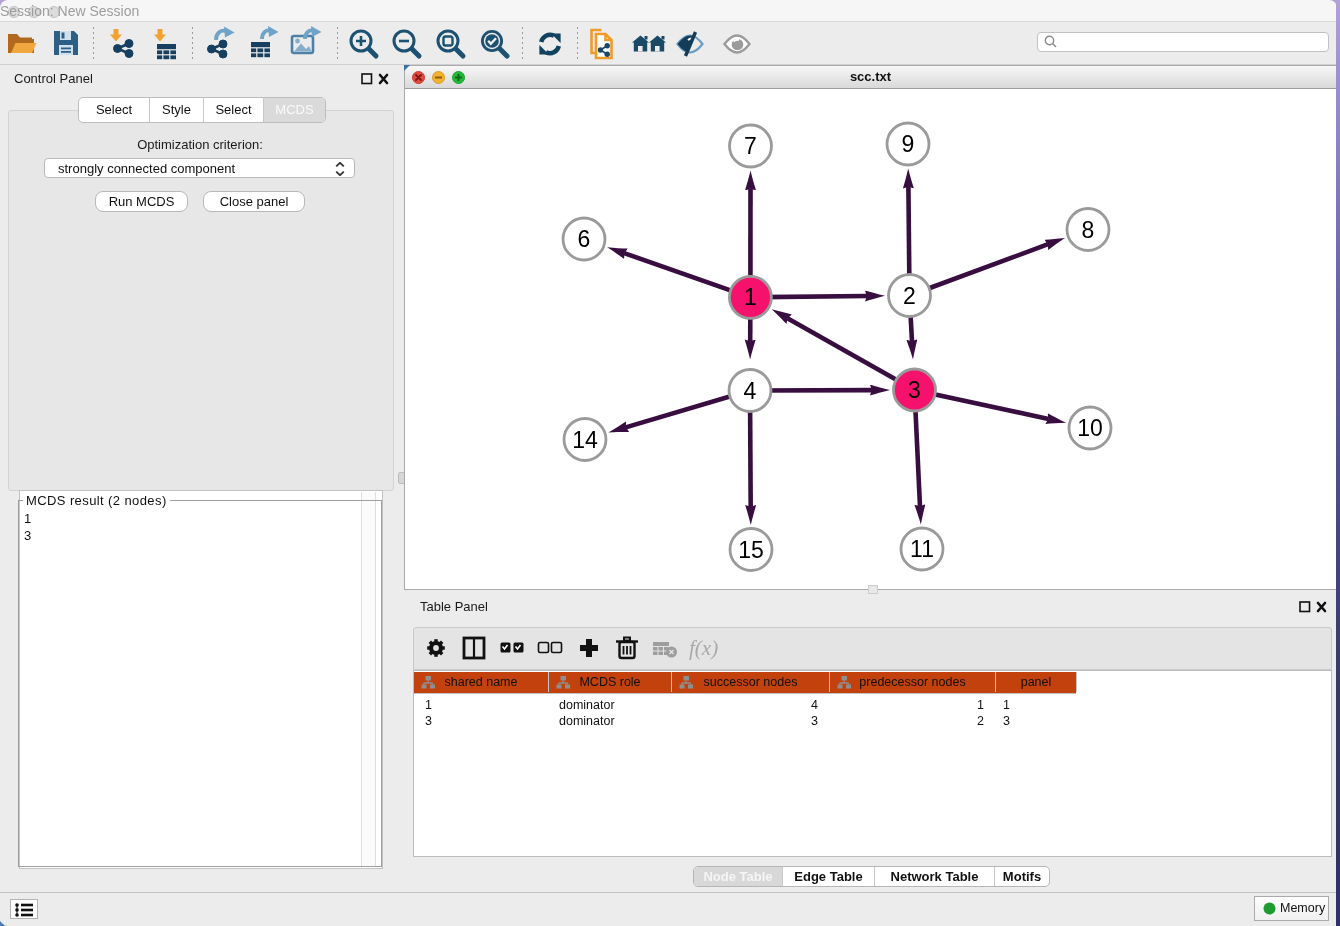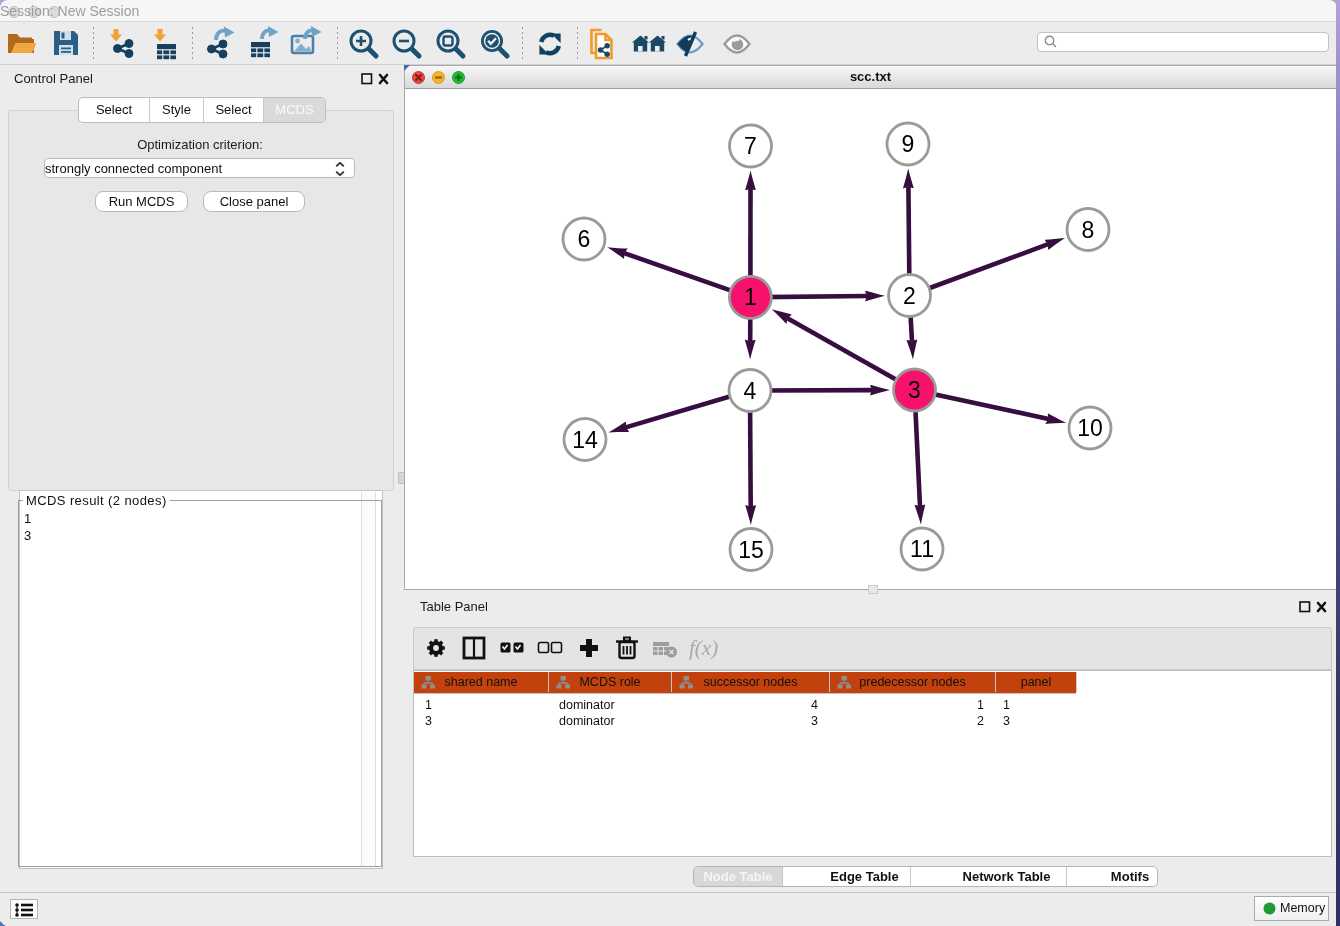--- a/index.html
+++ b/index.html
@@ -30,21 +30,21 @@
   background:#e7e7e7;border:1px solid #d2d2d2;border-radius:3px;}
 #tabs{position:absolute;left:78px;top:97px;height:24px;z-index:5;display:flex;
   border:1px solid #bdbdbd;border-radius:5px;overflow:hidden;background:#fff;}
 .tab{font-size:13px;color:#111;padding:4px 0 0 0;text-align:center;height:20px;}
 .tab.mid{border-left:1px solid #c8c8c8;}
 .tab.sel{background:#dadada;color:#fafafa;}
 #optlabel{position:absolute;left:0;top:137px;width:400px;text-align:center;
   font-size:13px;color:#1a1a1a;}
 #combo{position:absolute;left:44px;top:158px;width:311px;height:20px;
   background:#fff;border:1px solid #b9b9b9;border-radius:4px;font-size:13px;
-  color:#111;line-height:20px;box-sizing:border-box;}
+  color:#111;line-height:20px;padding-left:13px;box-sizing:border-box;}
 .btn{position:absolute;top:191px;height:21px;background:#fff;
   border:1px solid #b9b9b9;border-radius:8px;font-size:13px;color:#111;
   text-align:center;line-height:20px;box-sizing:border-box;}
 
 #resultbox{position:absolute;left:19px;top:490px;width:362px;height:377px;
   background:#fff;border:1px solid #c3c3c3;font-size:13px;color:#111;}
 #fieldset{position:absolute;left:18px;top:500px;width:364px;height:367px;
   border:1px solid #9f9f9f;box-sizing:border-box;}
 #fieldlabel{position:absolute;left:23px;top:493px;font-size:13px;color:#111;
   background:#fff;padding:0 3px;letter-spacing:0.4px;}
@@ -73,21 +73,21 @@
 #thead{position:absolute;left:0;top:1px;height:21px;width:662px;
   background:#c2410c;border-bottom:1px solid #c4c4c4;}
 .th{position:absolute;top:0;height:20px;border-right:1px solid #c6c6c6;
   font-size:12.5px;color:#111;text-align:center;line-height:21px;}
 .row{position:absolute;font-size:12.5px;color:#111;height:16px;line-height:16px;}
 
 #btabs{position:absolute;left:693px;top:866px;height:19px;display:flex;
   border:1px solid #b6b6b6;border-radius:5px;overflow:hidden;background:#fff;z-index:3;}
 .btab{font-size:13px;font-weight:bold;color:#111;text-align:center;height:19px;
   line-height:19px;}
-.btab.mid{border-left:1px solid #c8c8c8;padding-left:36px;}
+.btab.mid{border-left:1px solid #c8c8c8;}
 .btab.sel{background:#d8d8d8;color:#f5f5f5;font-weight:bold;}
 
 #statusbar{position:absolute;left:0;top:892px;width:1337px;height:34px;
   background:#ececec;border-top:1px solid #c4c4c4;}
 #listbtn{position:absolute;left:10px;top:899px;width:28px;height:20px;
   background:#fdfdfd;border:1px solid #b5b5b5;box-sizing:border-box;}
 #membtn{position:absolute;left:1254px;top:896px;width:75px;height:25px;
   background:linear-gradient(#fdfdfd,#f0f0f0);border:1px solid #ababab;
   box-sizing:border-box;font-size:12.5px;color:#111;}
 </style>

